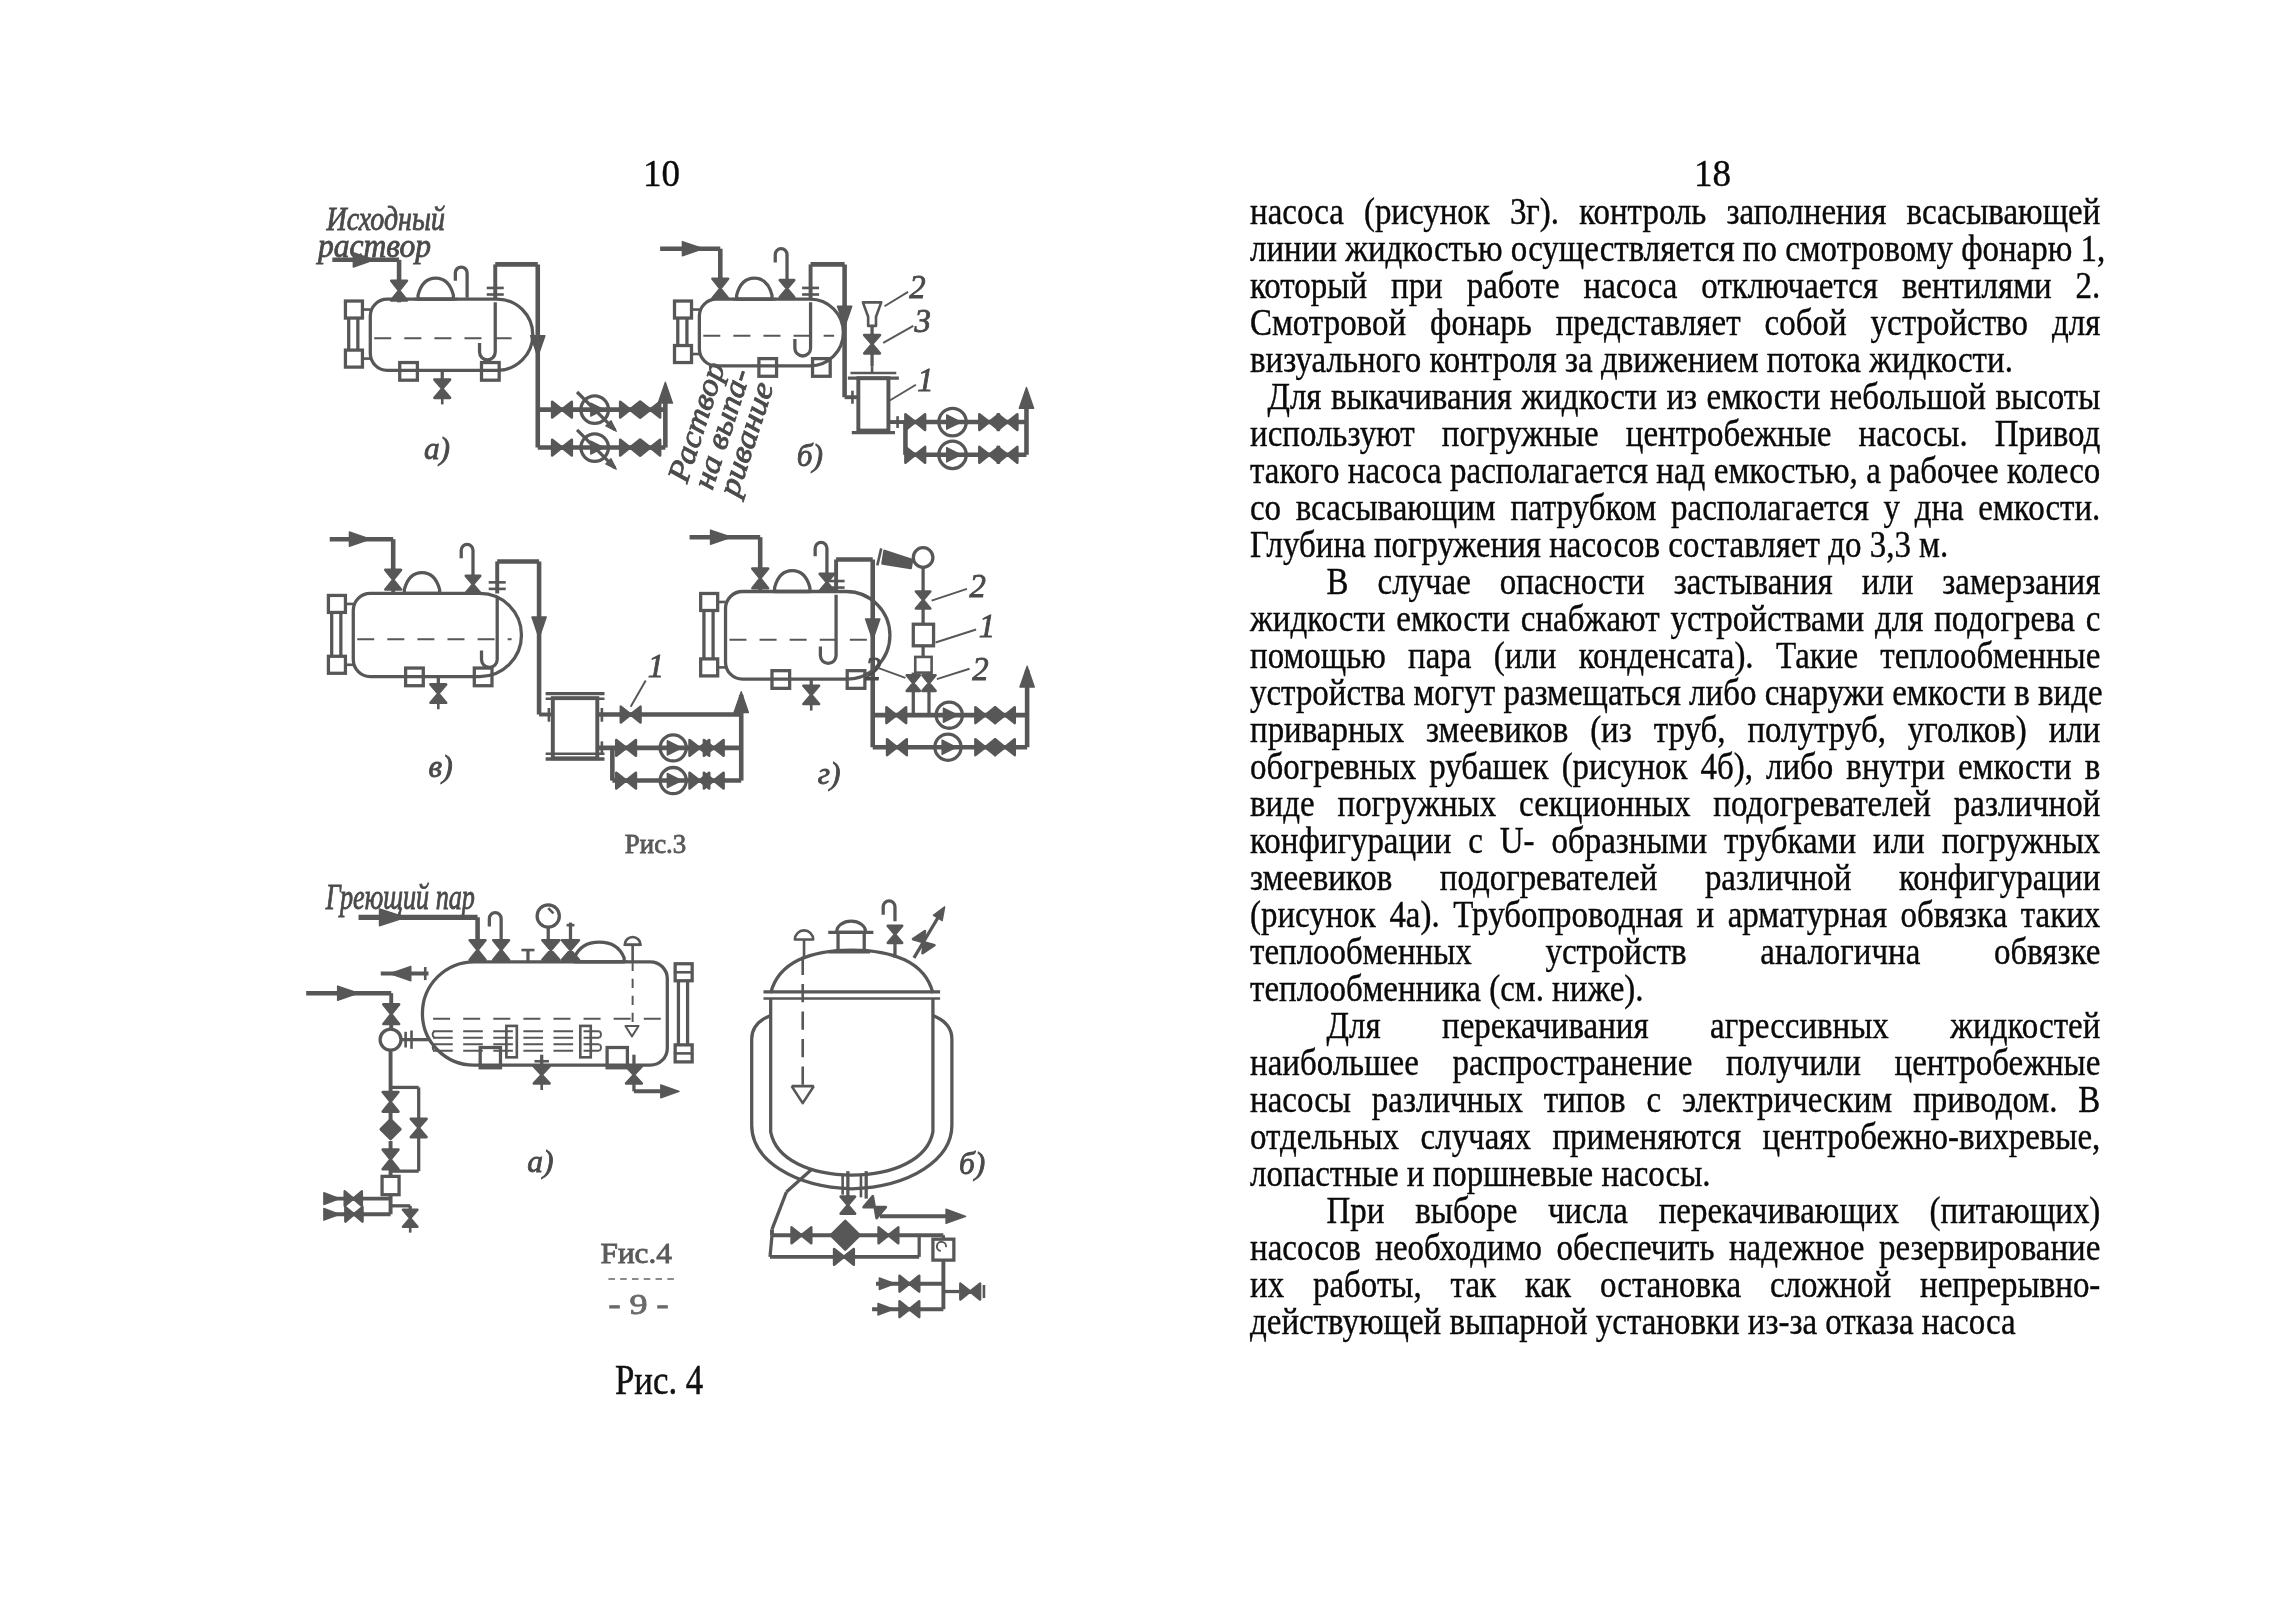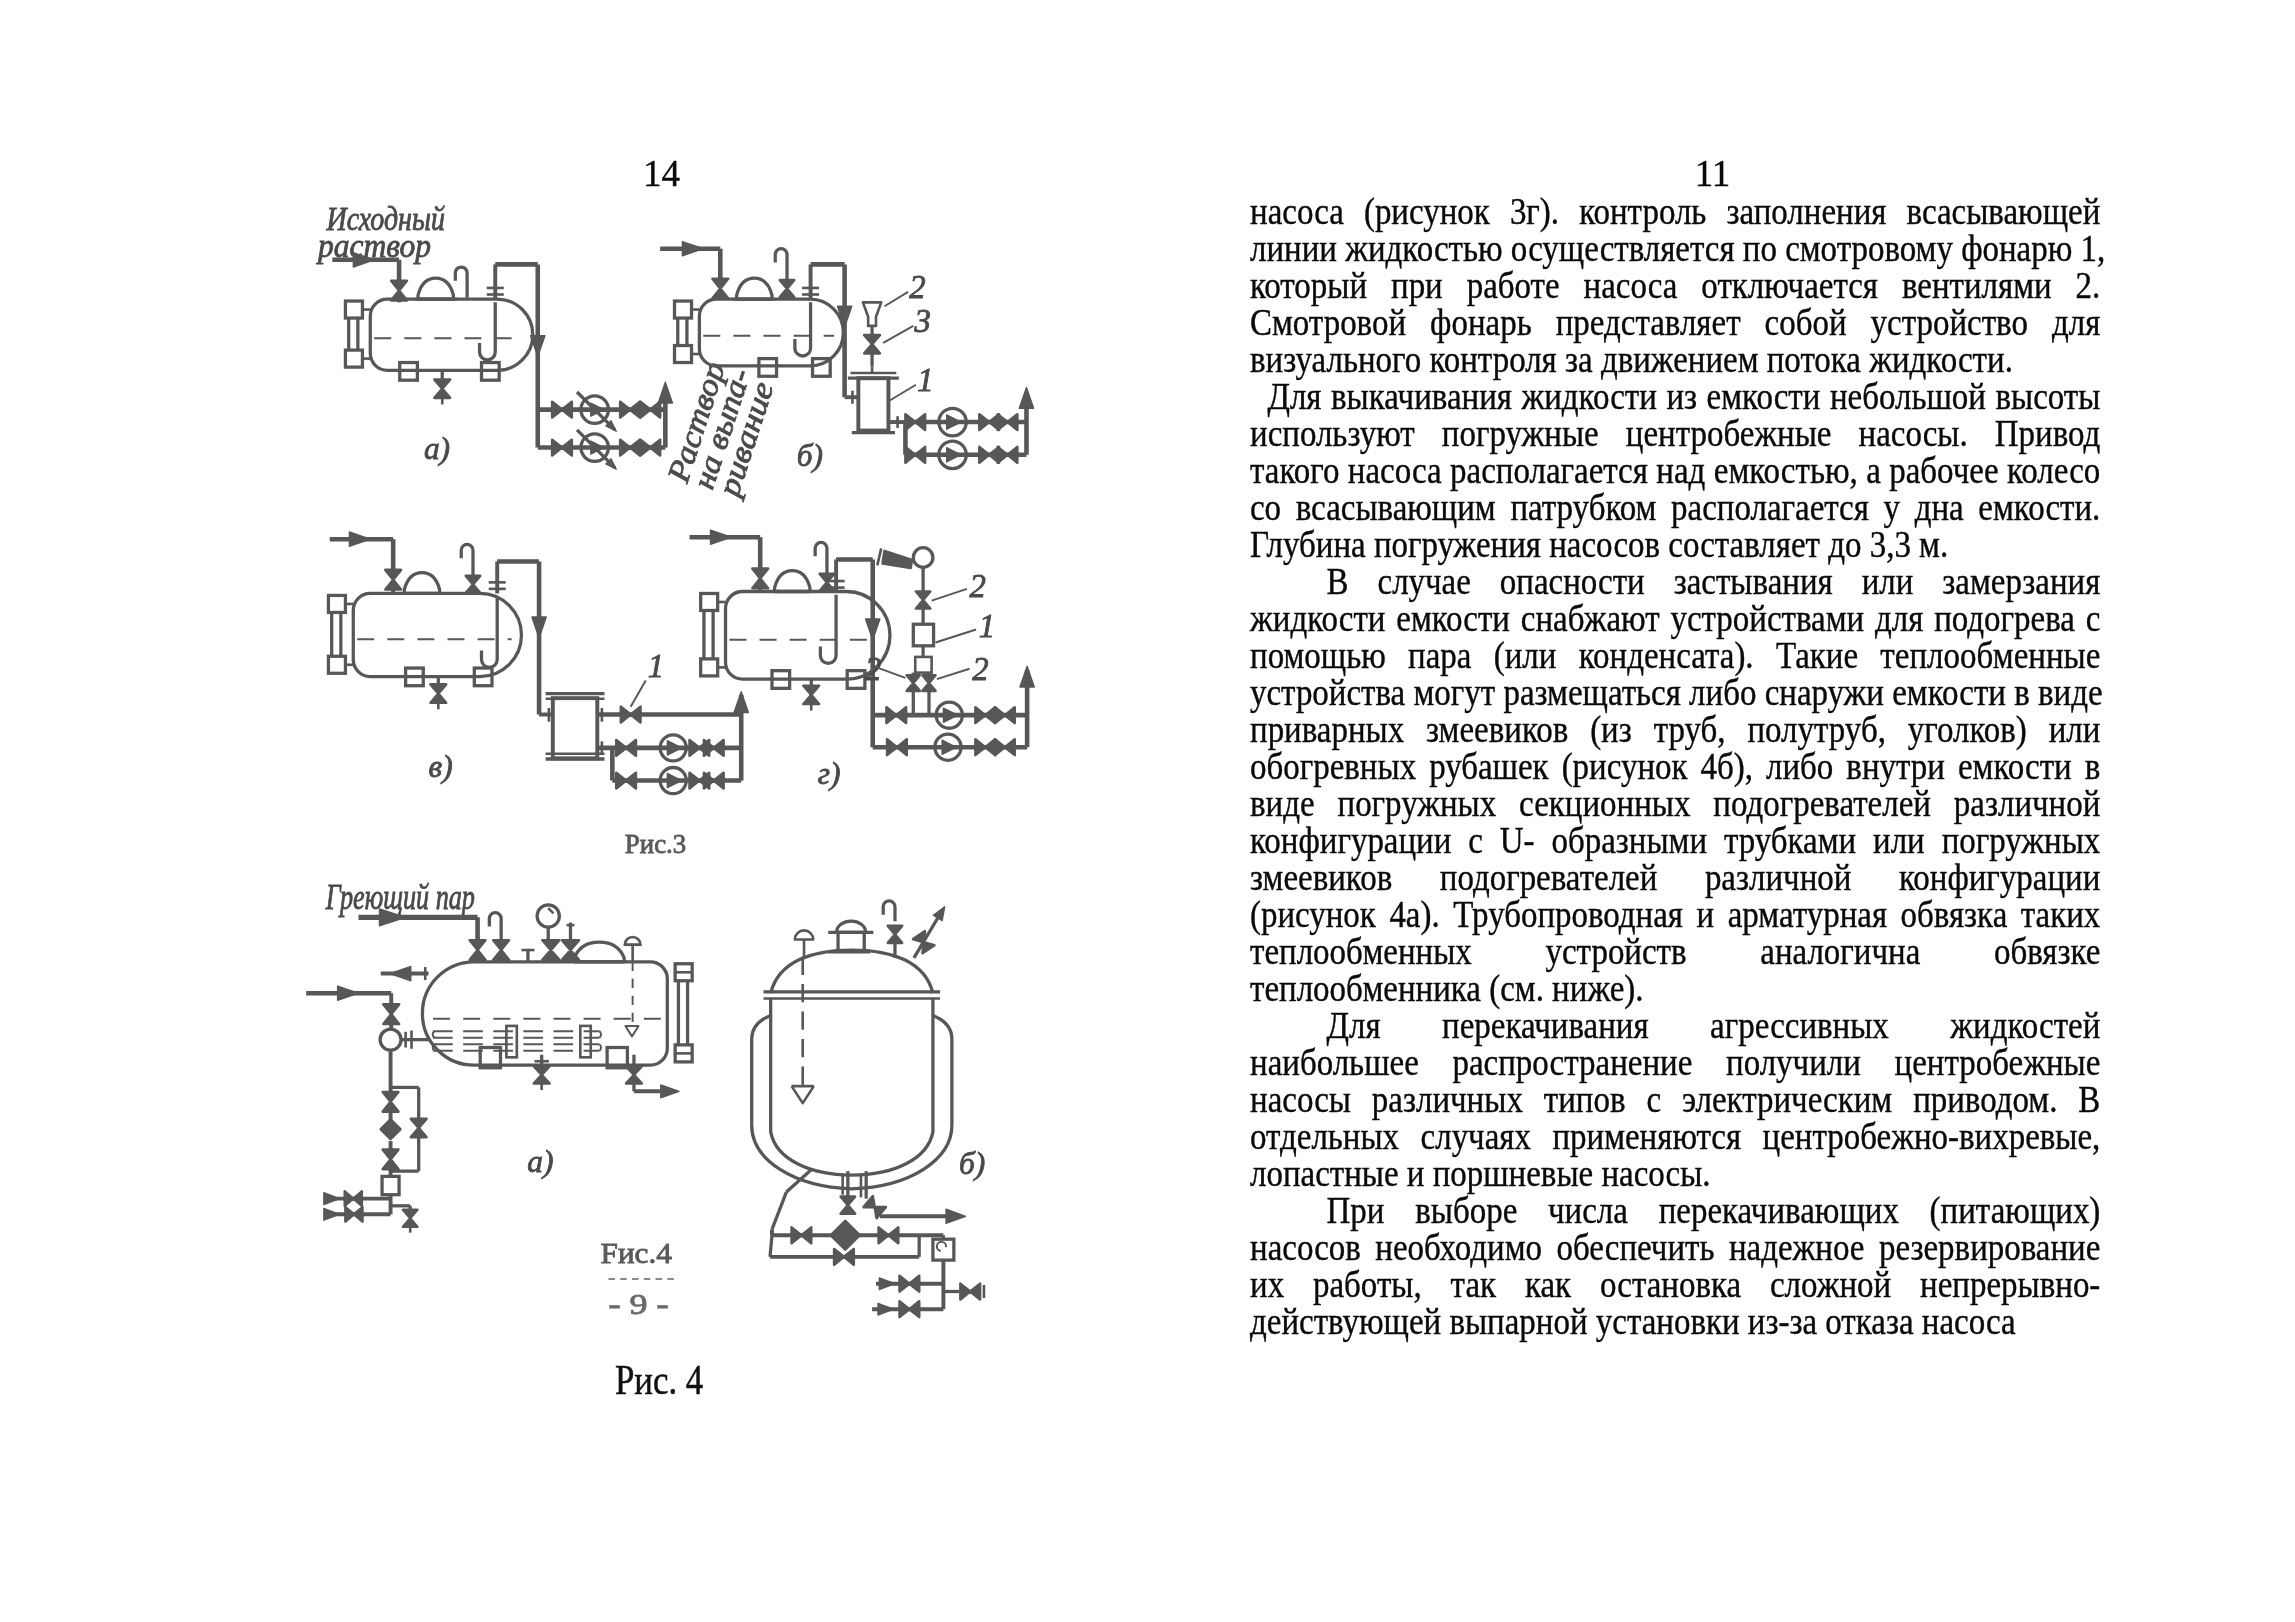--- a/index.html
+++ b/index.html
@@ -402,22 +402,22 @@
 <line x1="1339" y1="1962" x2="1442" y2="1962" stroke="#575757" stroke-width="6" stroke-linecap="butt"></line>
 <path d="M 1375 1950 L 1390 1962 L 1375 1974 Z M 1405 1950 L 1390 1962 L 1405 1974 Z" stroke="#575757" stroke-width="4" fill="#575757" stroke-linejoin="round"></path>
 <polygon points="1368,1962 1344.0,1971.0 1344.0,1953.0" fill="#575757" stroke="#575757" stroke-width="2" stroke-linejoin="round"></polygon>
 <line x1="1442" y1="1974" x2="1466" y2="1974" stroke="#575757" stroke-width="5" stroke-linecap="butt"></line>
 <path d="M 1468 1962 L 1483 1974 L 1468 1986 Z M 1498 1962 L 1483 1974 L 1498 1986 Z" stroke="#575757" stroke-width="4" fill="#575757" stroke-linejoin="round"></path>
 <line x1="1504" y1="1964" x2="1504" y2="1984" stroke="#575757" stroke-width="4" stroke-linecap="butt"></line>
 <line x1="1333" y1="2001" x2="1442" y2="2001" stroke="#575757" stroke-width="6" stroke-linecap="butt"></line>
 <path d="M 1375 1989 L 1390 2001 L 1375 2013 Z M 1405 1989 L 1390 2001 L 1405 2013 Z" stroke="#575757" stroke-width="4" fill="#575757" stroke-linejoin="round"></path>
 <polygon points="1366,2001 1342.0,2010.0 1342.0,1992.0" fill="#575757" stroke="#575757" stroke-width="2" stroke-linejoin="round"></polygon>
 </svg>
-<div id="pgL">14</div>
-<div id="pgR">11</div>
+<div id="pgL">10</div>
+<div id="pgR">18</div>
 <div id="rcol">
 <div class="l">насоса (рисунок 3г). контроль заполнения всасывающей</div>
 <div class="l">линии жидкостью осуществляется по смотровому фонарю 1,</div>
 <div class="l">который при работе насоса отключается вентилями 2.</div>
 <div class="l">Смотровой фонарь представляет собой устройство для</div>
 <div class="l e">визуального контроля за движением потока жидкости.</div>
 <div class="l i1">Для выкачивания жидкости из емкости небольшой высоты</div>
 <div class="l">используют погружные центробежные насосы. Привод</div>
 <div class="l">такого насоса располагается над емкостью, а рабочее колесо</div>
 <div class="l">со всасывающим патрубком располагается у дна емкости.</div>

